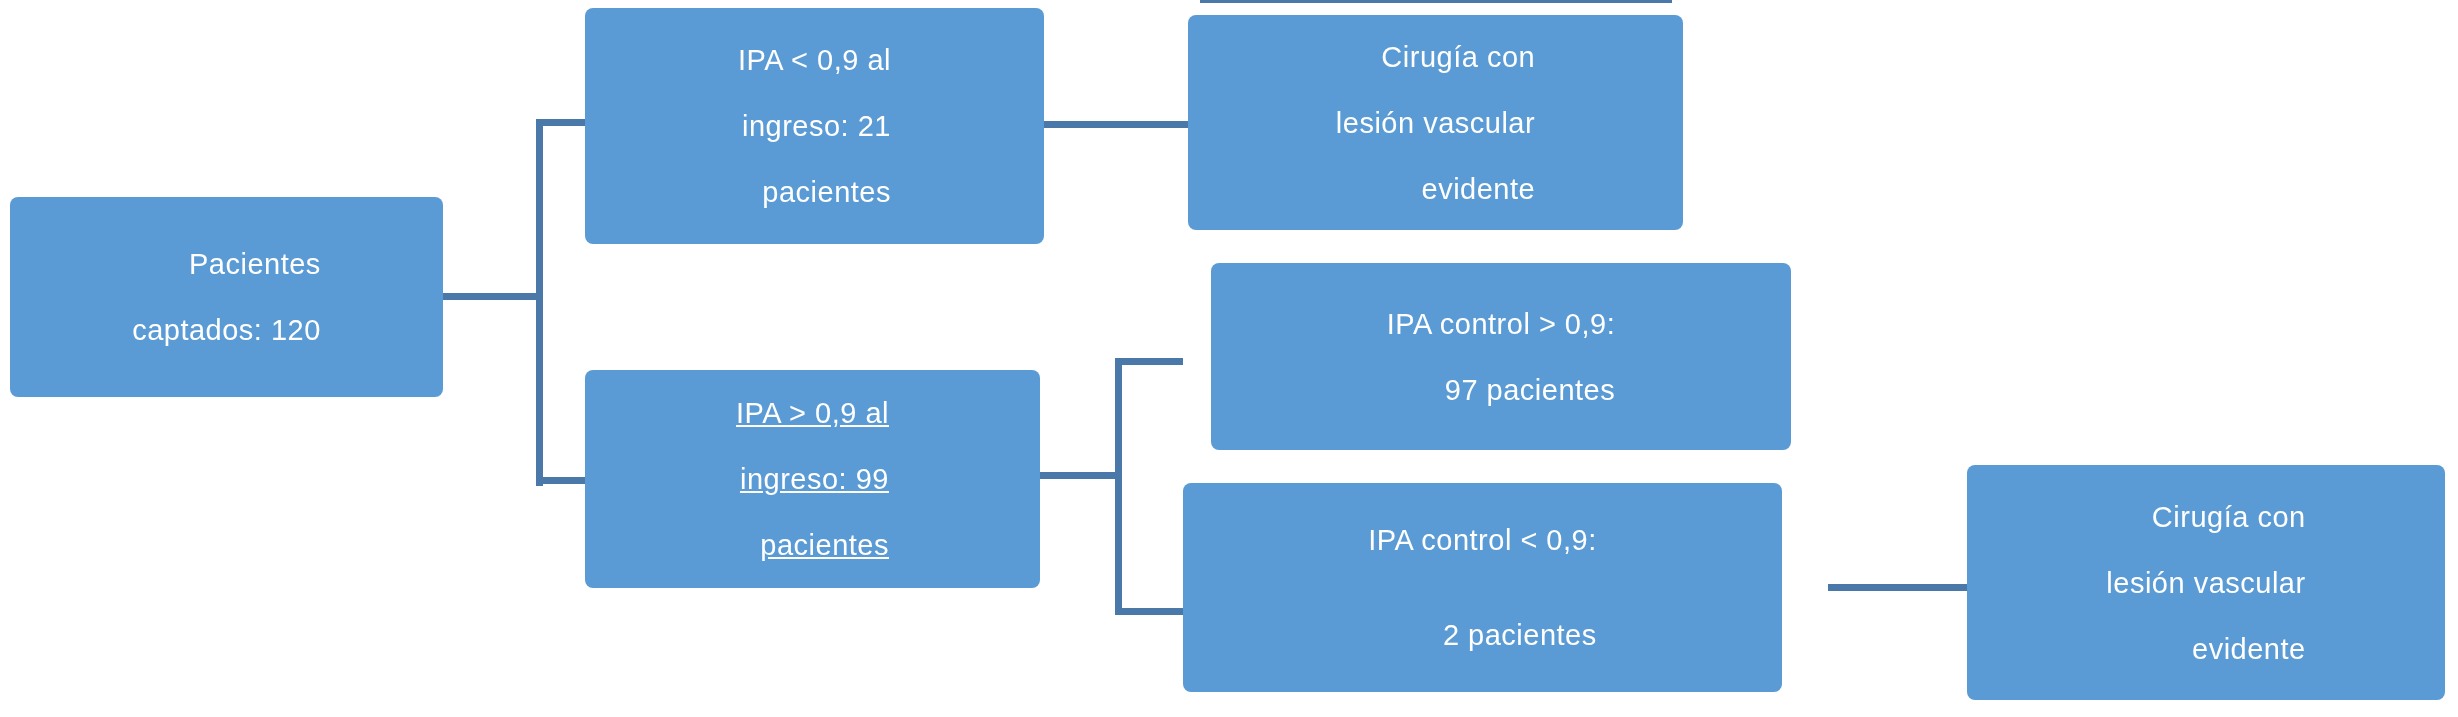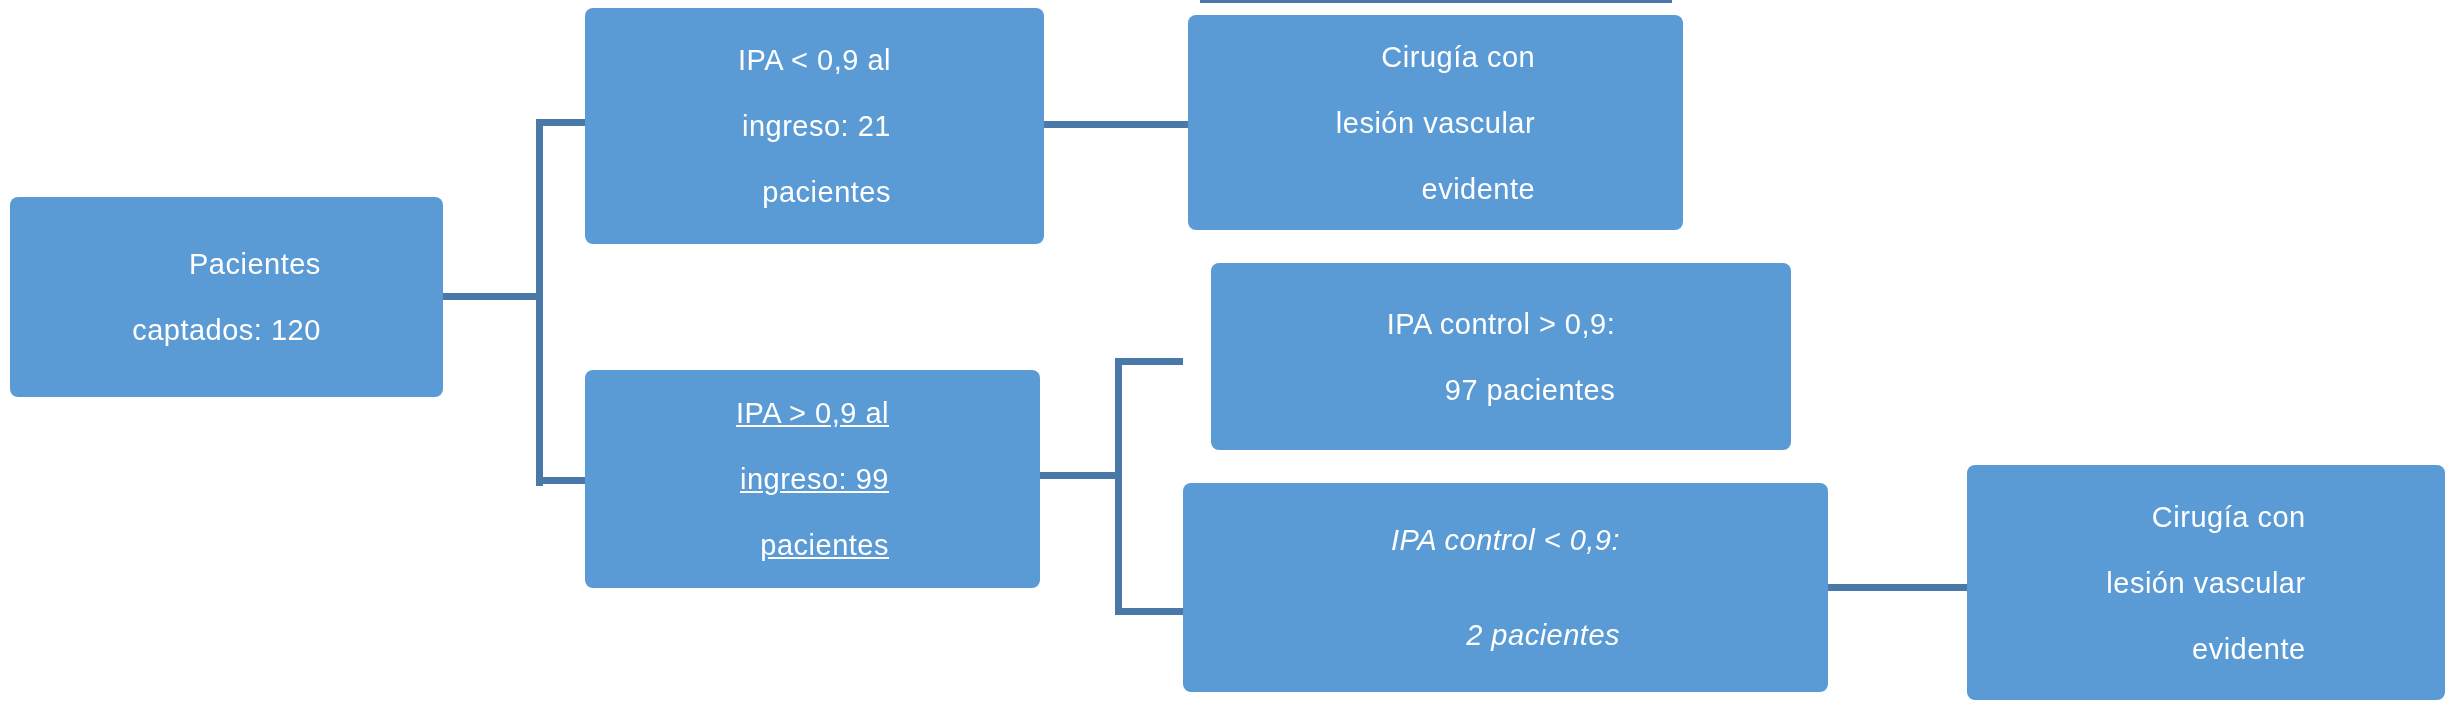--- a/index.html
+++ b/index.html
@@ -30,21 +30,21 @@
   }
   .node-label {
     white-space: pre-line;
   }
   
   #node-1 { left: 10px;   top: 197px; width: 433px; height: 200px; }
   #node-2 { left: 585px;  top: 8px;   width: 459px; height: 236px; }
   #node-3 { left: 1188px; top: 15px;  width: 495px; height: 215px; }
   #node-4 { left: 585px;  top: 370px; width: 455px; height: 218px; text-decoration: underline; }
   #node-5 { left: 1183px; top: 263px; width: 580px; height: 187px; margin-left: 28px; }
-  #node-6 { left: 1183px; top: 483px; width: 645px; height: 209px; font-style: italic; }
+  #node-6 { left: 1183px; top: 483px; width: 599px; height: 209px; }
   #node-6 .node-label { line-height: 95px; }
   #node-7 { left: 1967px; top: 465px; width: 478px; height: 235px; }
 
   .connector {
     position: absolute;
     background: var(--connector-color, #4a79a9);
   }
   
   #conn-a      { left: 443px;  top: 293px; width: 97px;  height: 7px; }
   #conn-trunk1 { left: 536px;  top: 119px; width: 7px;   height: 367px; }

